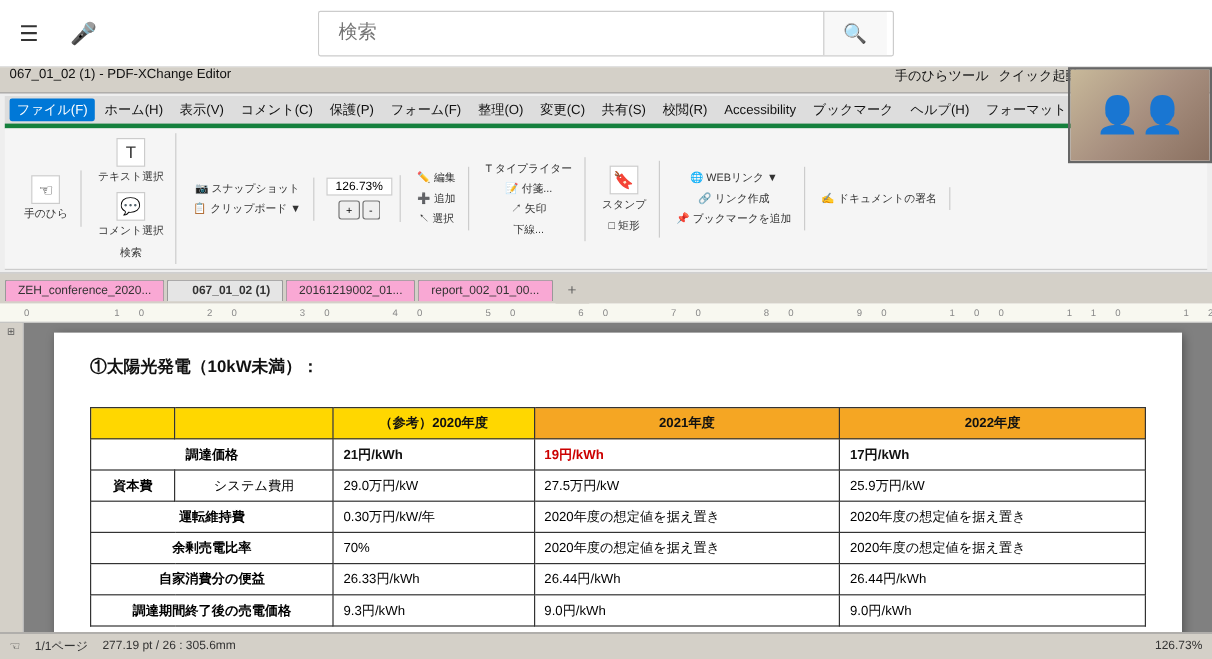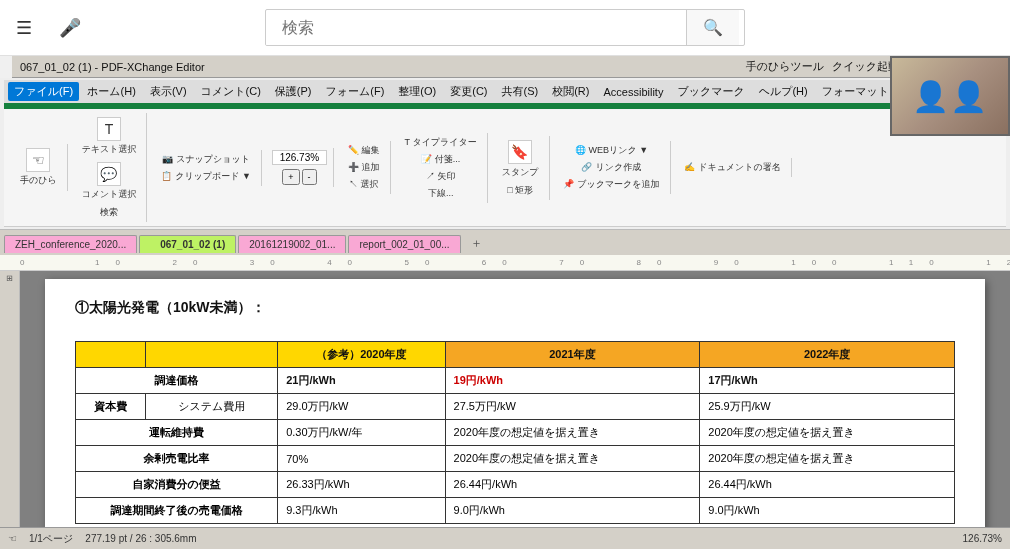--- a/index.html
+++ b/index.html
@@ -55,48 +55,47 @@
       height: 493px;
       background: #f0f0f0;
       position: relative;
     }
 
     
     #pdf-titlebar {
       background: #d4d0c8;
       height: 22px;
       display: flex;
-      align-items: center;
+      align-items: flex-start;
       justify-content: space-between;
       padding: 0 8px;
       font-size: 11px;
       color: #111;
       border-bottom: 1px solid #999;
-      margin-left: 12px;
     }
     #pdf-titlebar .title-text { font-size: 11px; color: #111; }
     #pdf-titlebar .title-right { font-size: 11px; color: #111; display: flex; align-items: center; gap: 8px; }
     #pdf-titlebar .win-btn {
       width: 14px; height: 14px; border-radius: 50%;
       display: inline-block; cursor: pointer; font-size: 9px;
       text-align: center; line-height: 14px; color: #333;
     }
 
     
     #pdf-ribbon {
       background: #eee;
       border-bottom: 1px solid #bbb;
       padding: 2px 4px;
     }
     #pdf-ribbon-menu {
       display: flex; align-items: center; gap: 2px;
       background: #ddd;
       padding: 2px 4px;
       font-size: 11px;
-      border-bottom: 6px solid #15803d;
+      border-bottom: 4px solid #15803d;
     }
     #pdf-ribbon-menu .menu-item {
       padding: 2px 6px; cursor: pointer; color: #111;
       border-radius: 2px;
     }
     #pdf-ribbon-menu .menu-item.active {
       background: #0078d7; color: white;
     }
     #pdf-ribbon-tools {
       display: flex; align-items: center; gap: 4px;
@@ -135,21 +134,21 @@
       background: #d4d0c8;
       padding: 2px 4px 0;
       font-size: 11px;
       gap: 2px;
     }
     .pdf-tab {
       padding: 3px 10px; background: #f9a8d4; border: 1px solid #999;
       border-bottom: none; cursor: pointer; font-size: 10px; color: #333;
       border-radius: 2px 2px 0 0;
     }
-    .pdf-tab.active { background: #bef264; font-weight: bold; padding-left: 20px; }
+    .pdf-tab.active { background: #e5e5e5; font-weight: bold; padding-left: 20px; }
     .pdf-tab-add {
       padding: 3px 8px; background: #d4d0c8; cursor: pointer;
       font-size: 12px; color: #555;
     }
 
     
     #pdf-ruler {
       height: 16px; background: #f8f8f0;
       border-bottom: 1px solid #ccc;
       display: flex; align-items: center;

